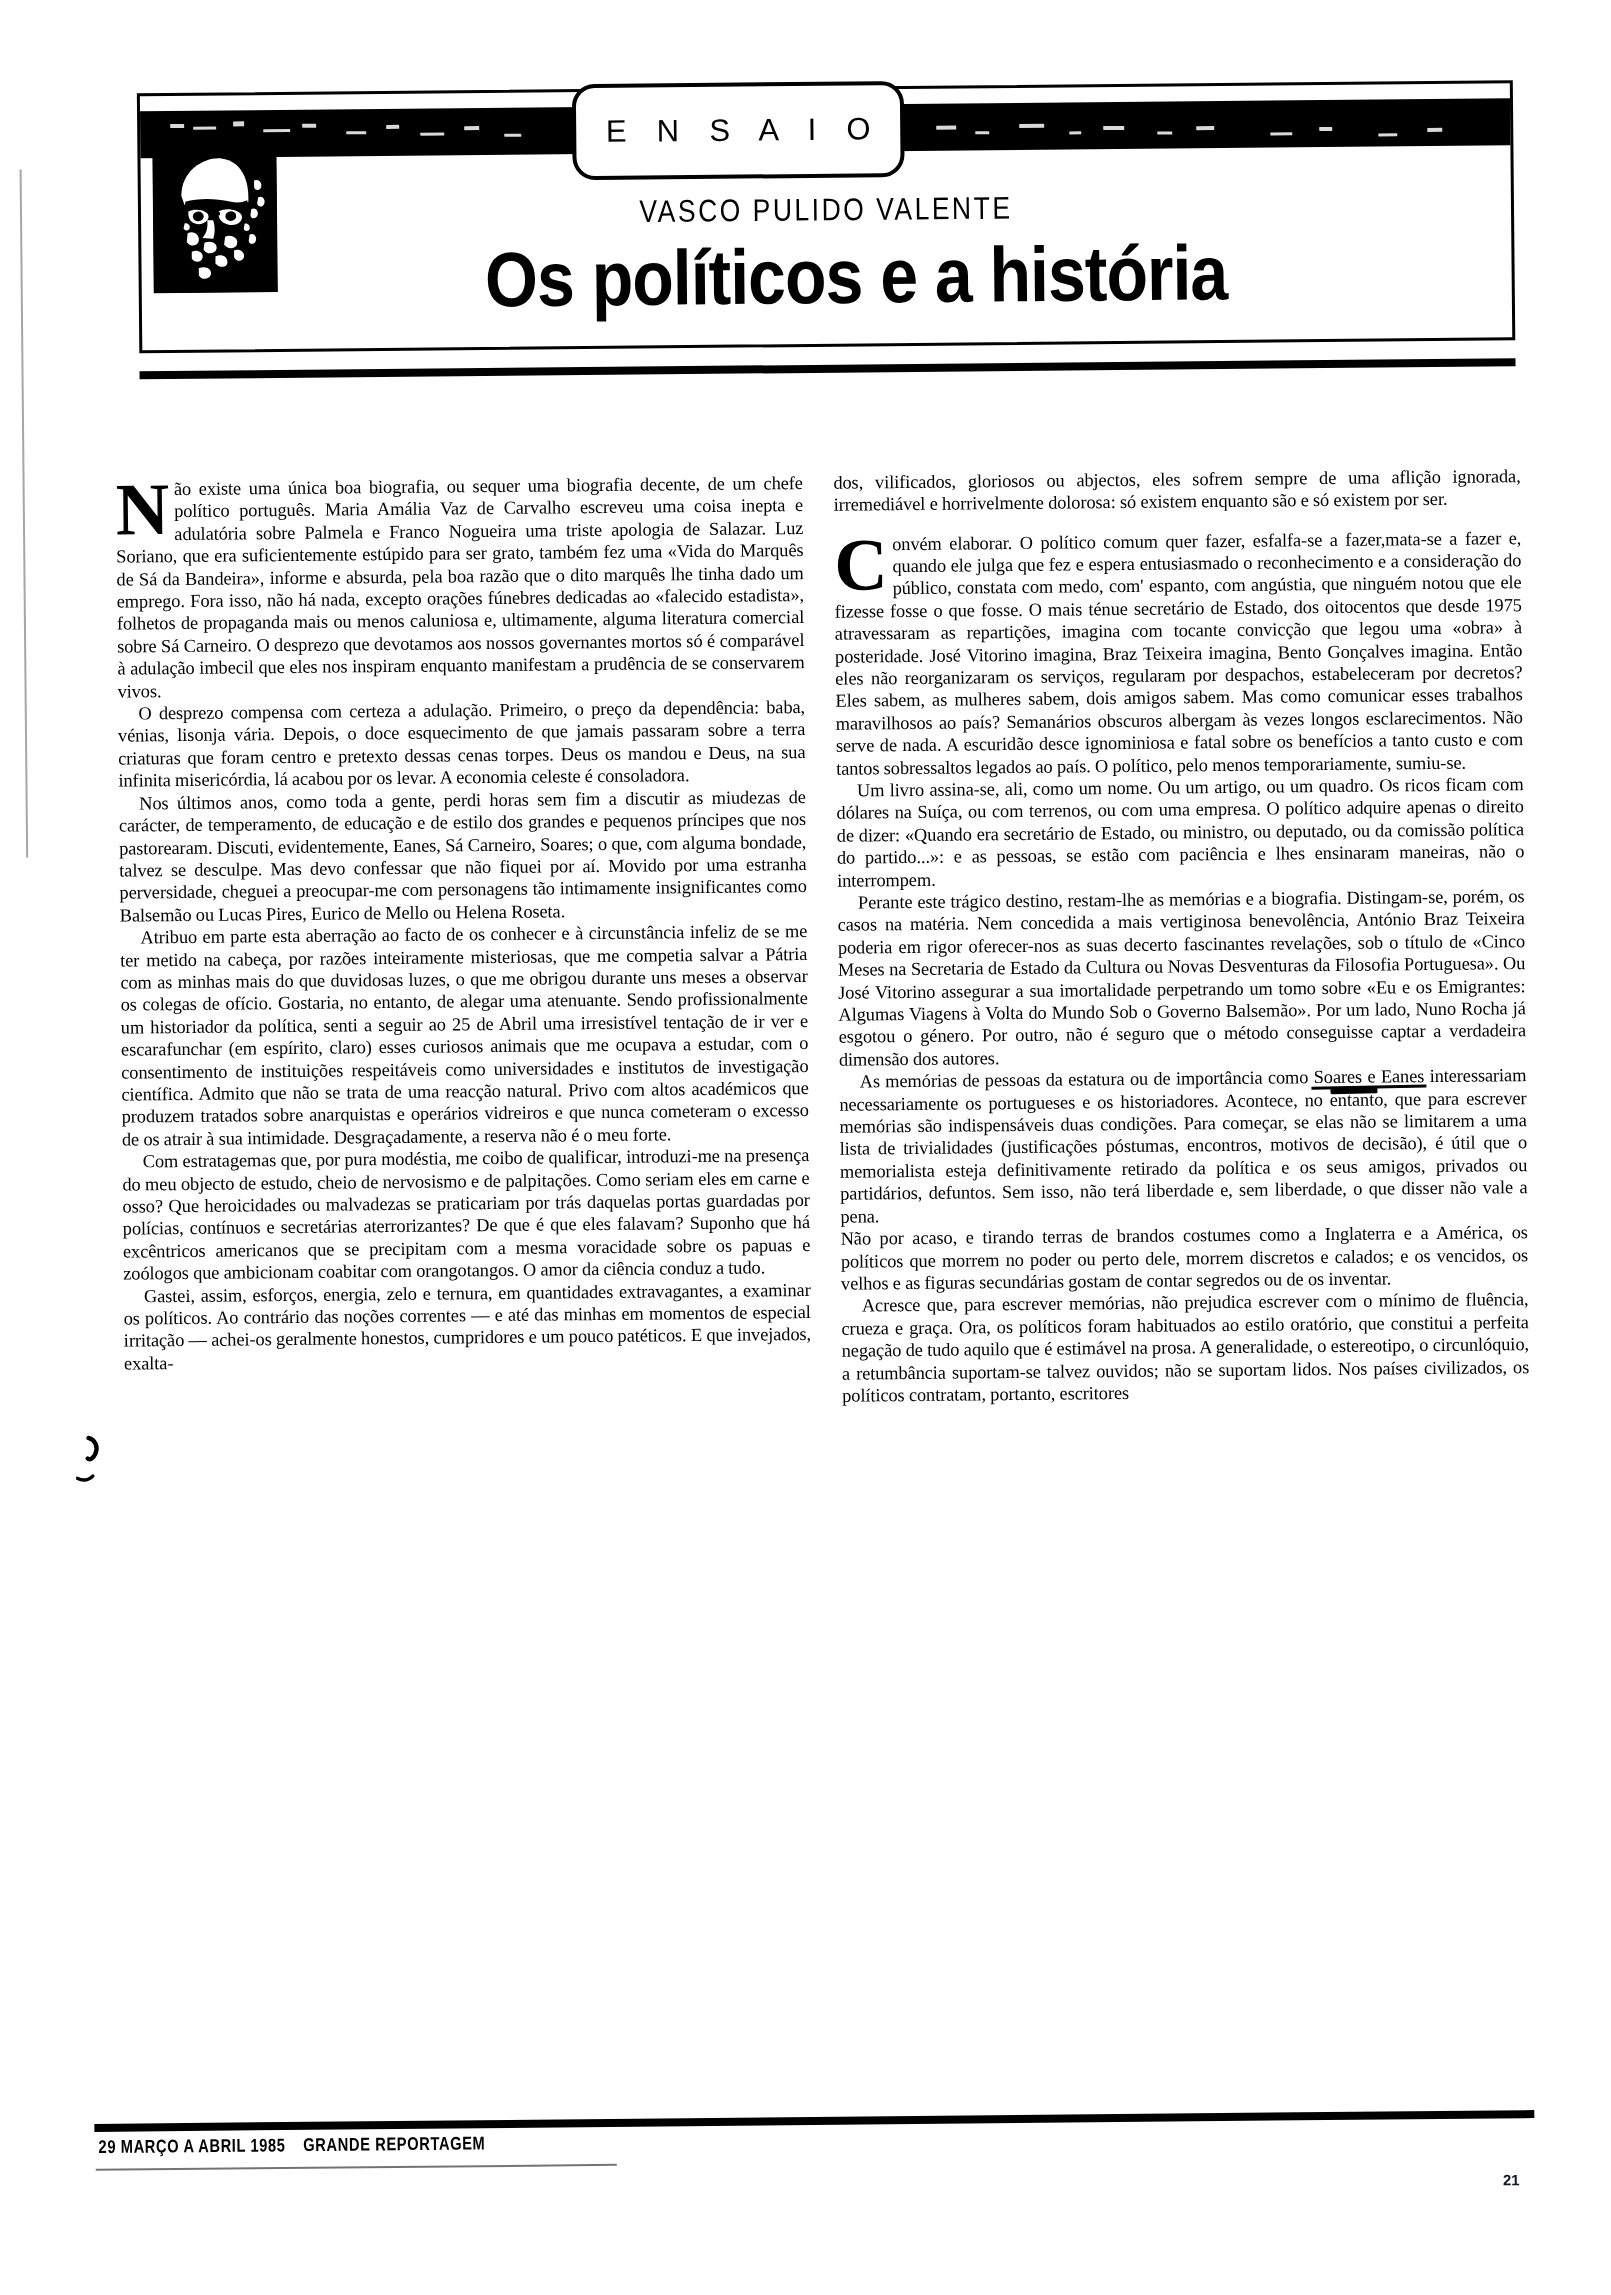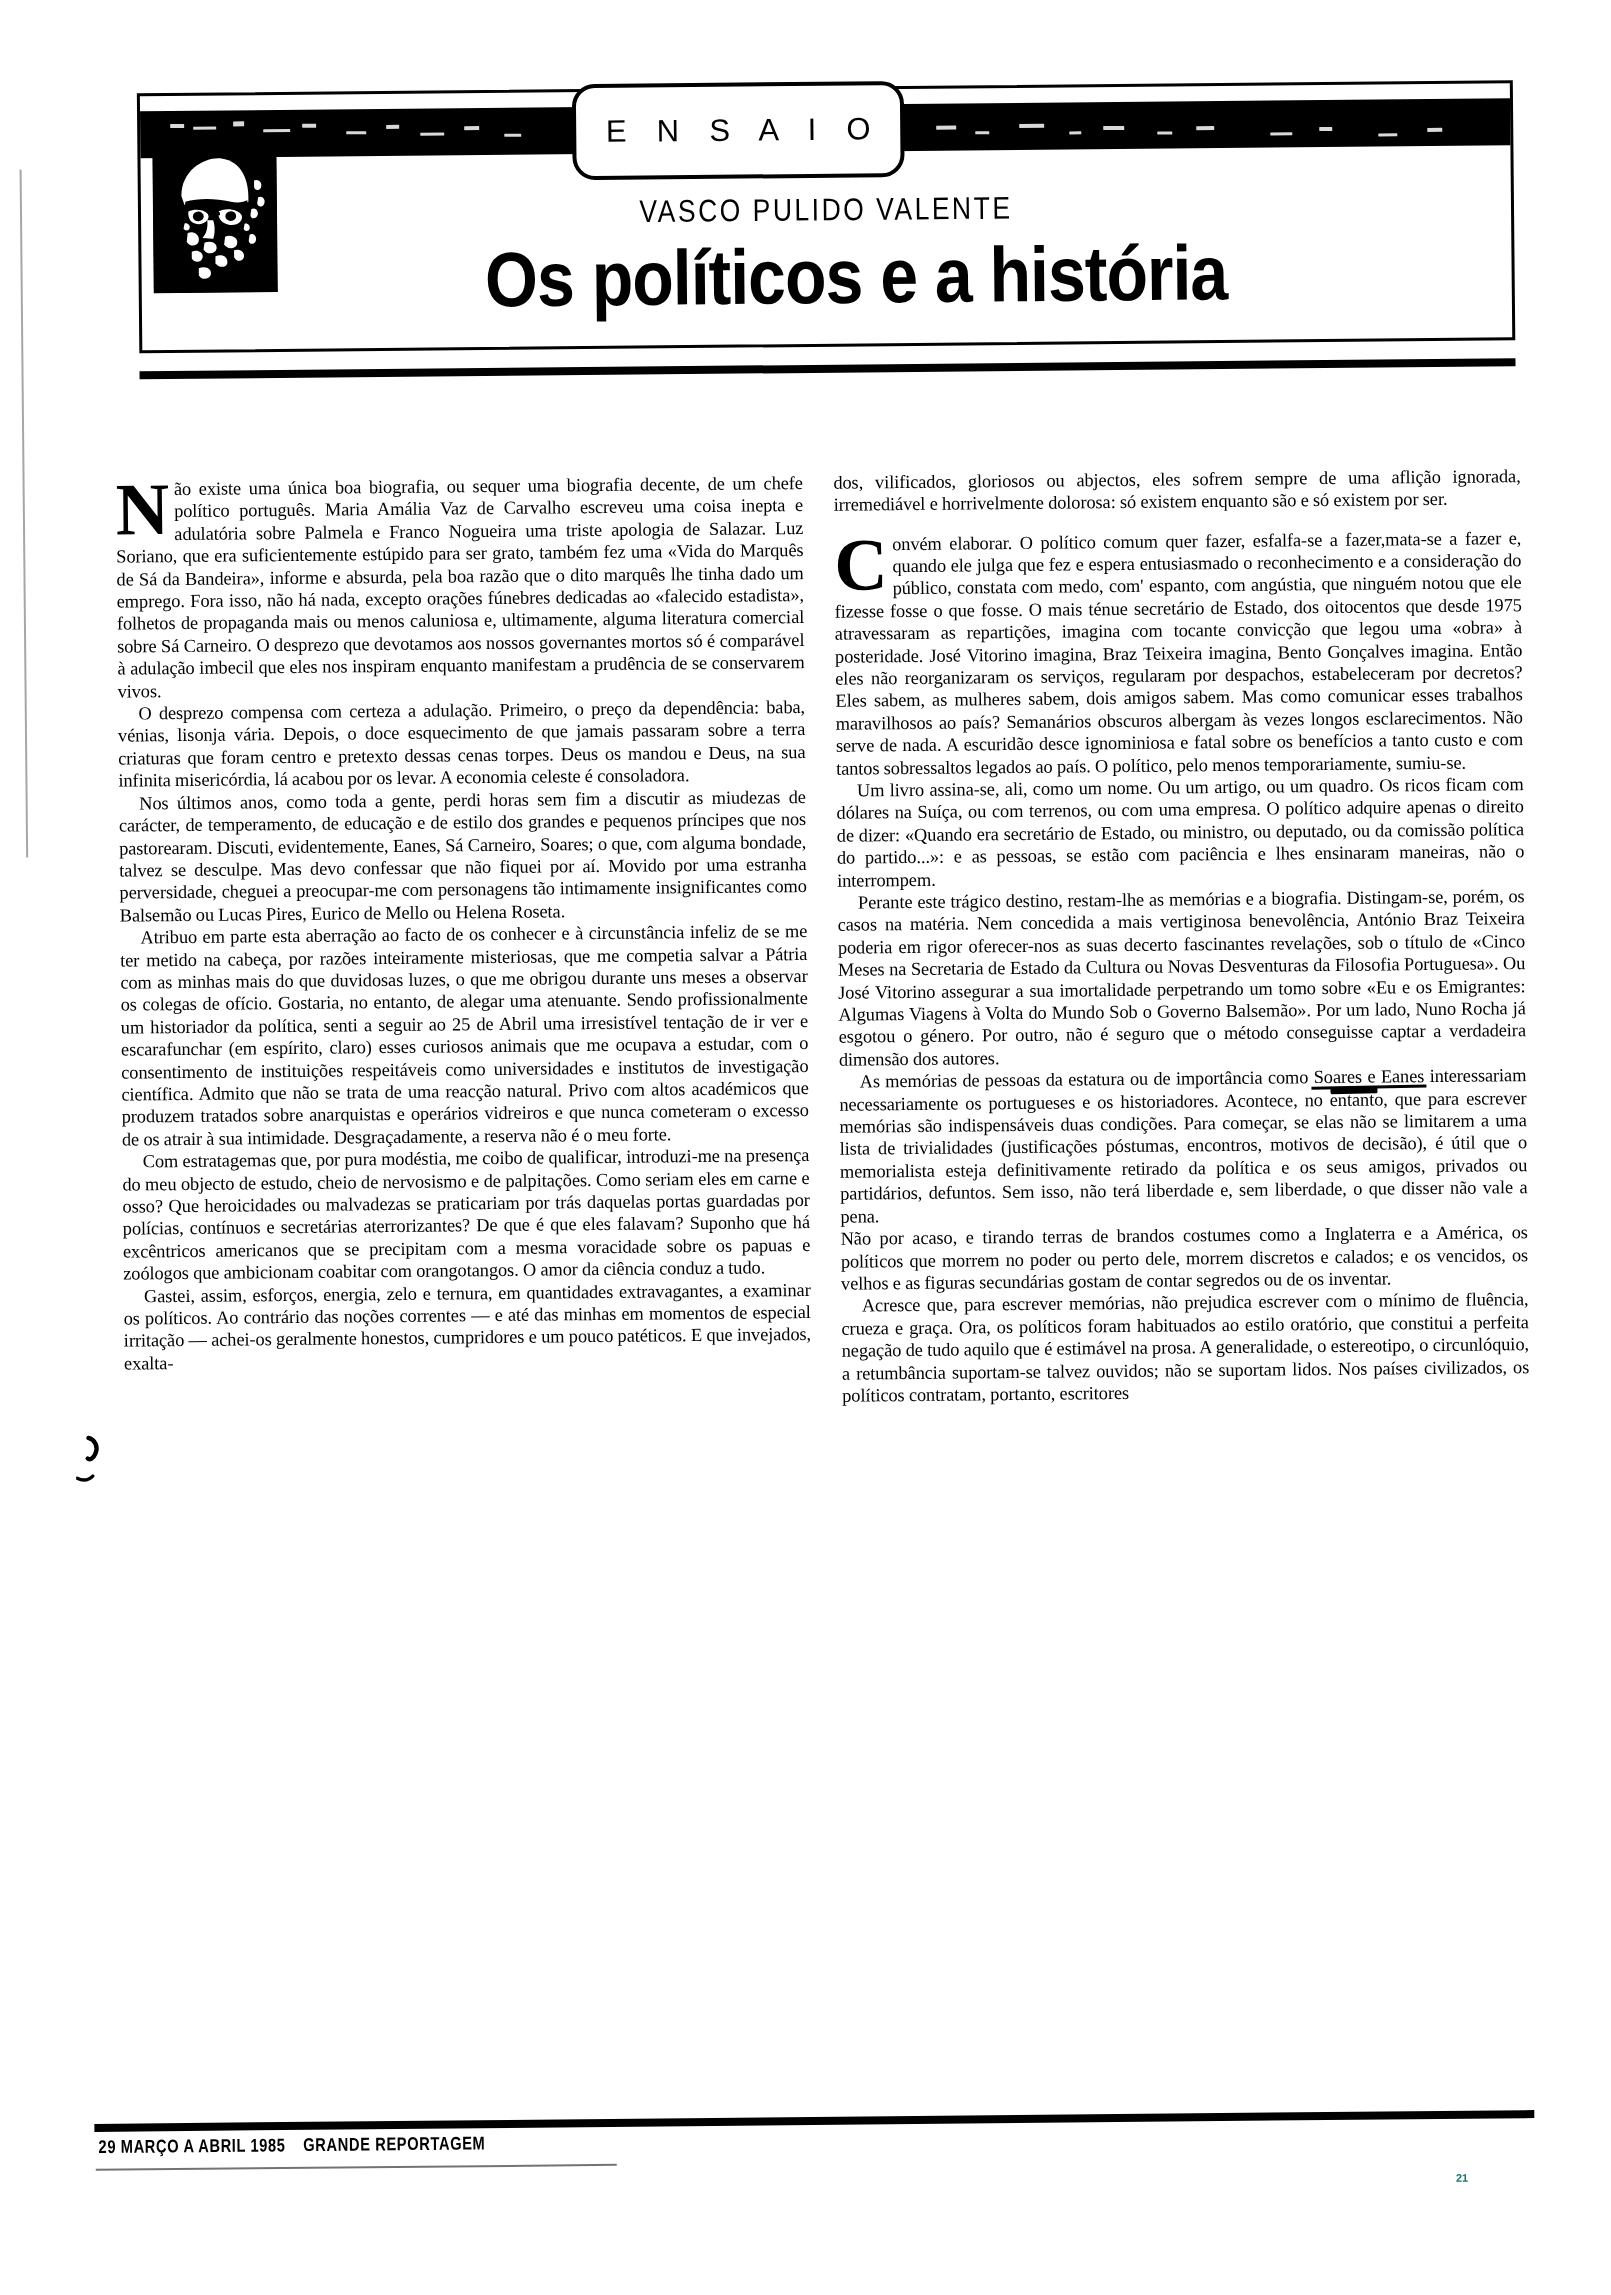--- a/index.html
+++ b/index.html
@@ -124,23 +124,23 @@
   }
   .footer-text{
     position:absolute;left:89px;top:2130px;
     font-family:"Liberation Sans", sans-serif;
     font-weight:700;font-size:14.7px;letter-spacing:0.6px;
     color:#000;transform:scaleY(1.25);transform-origin:left top;
     white-space:nowrap;
   }
   .footer-text .gap{display:inline-block;width:17.7px;}
   .pageno{
-    position:absolute;left:1446px;top:2178px;
-    font-family:"Liberation Sans", sans-serif;
-    font-weight:700;font-size:11px;color:#0f766e;
+    position:absolute;left:1493px;top:2178px;
+    font-family:"Liberation Sans", sans-serif;
+    font-weight:700;font-size:15px;color:#0f172a;
   }
 
   
   .scribble{
     position:absolute;left:73px;top:1420px;width:44px;height:74px;
   }
   .scribble svg{width:100%;height:100%;display:block;}
   .edge-line{
     position:absolute;left:28.5px;top:162px;width:2px;height:688px;background:#000;opacity:.35;
   }

